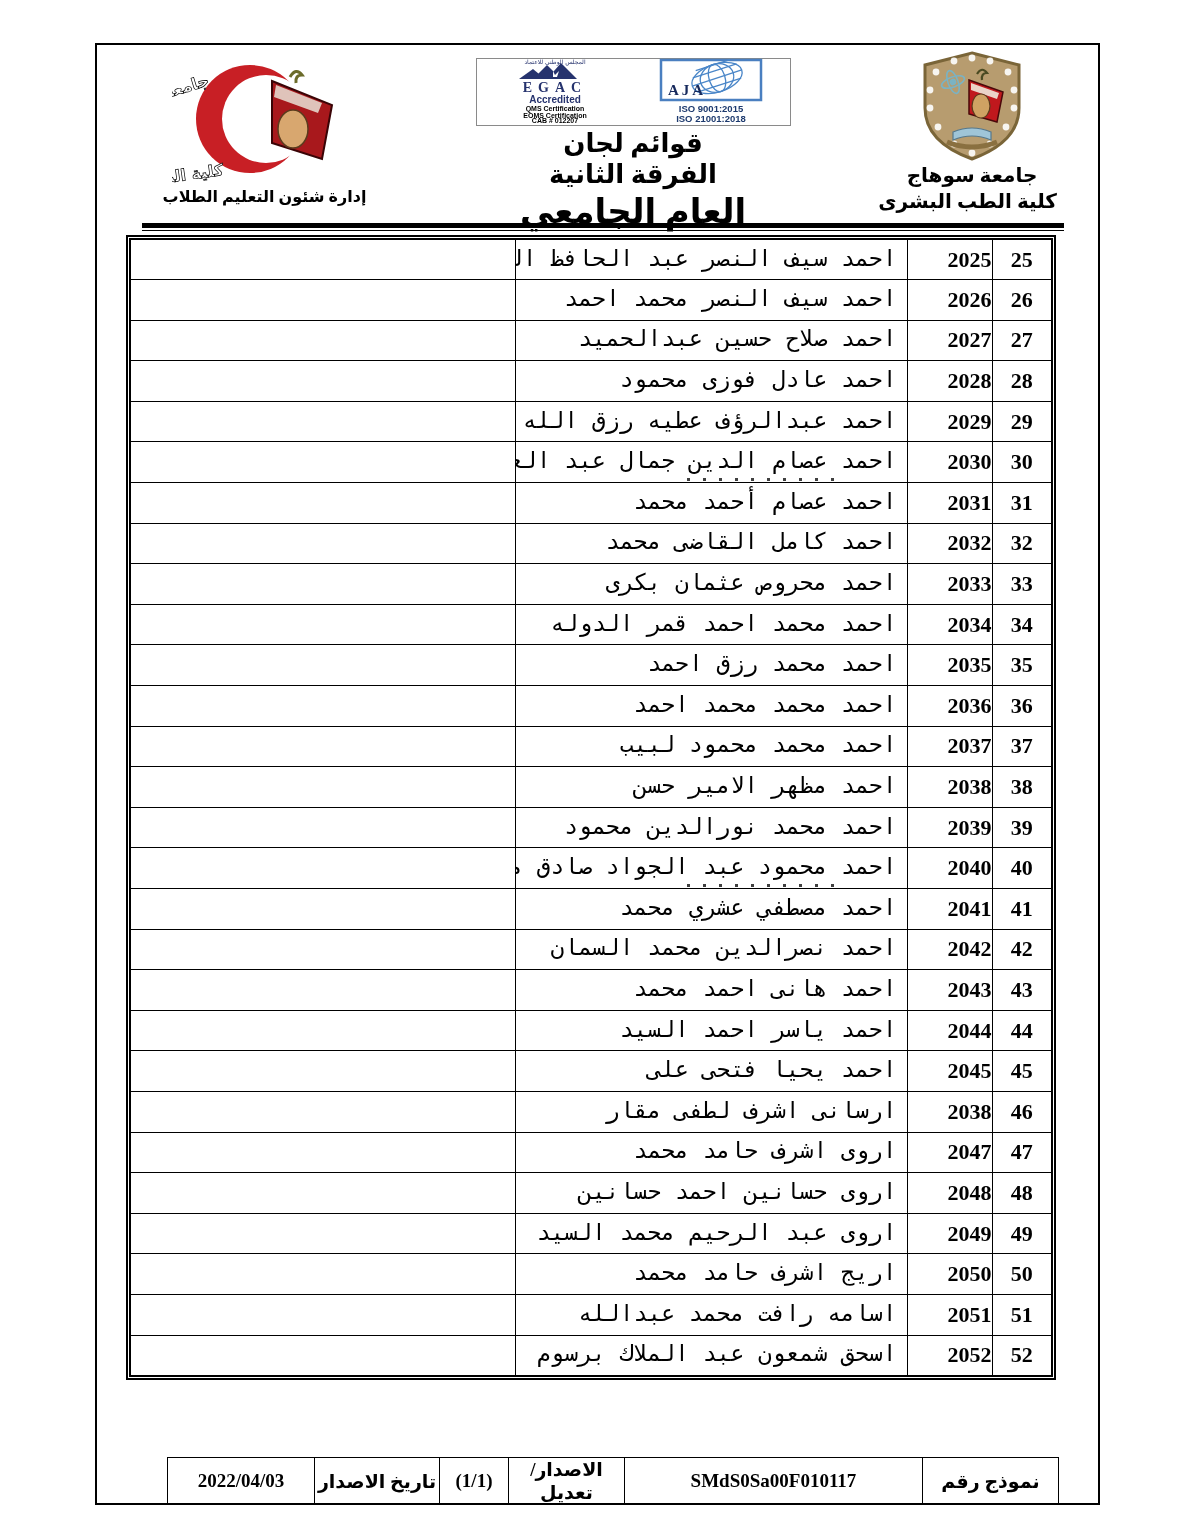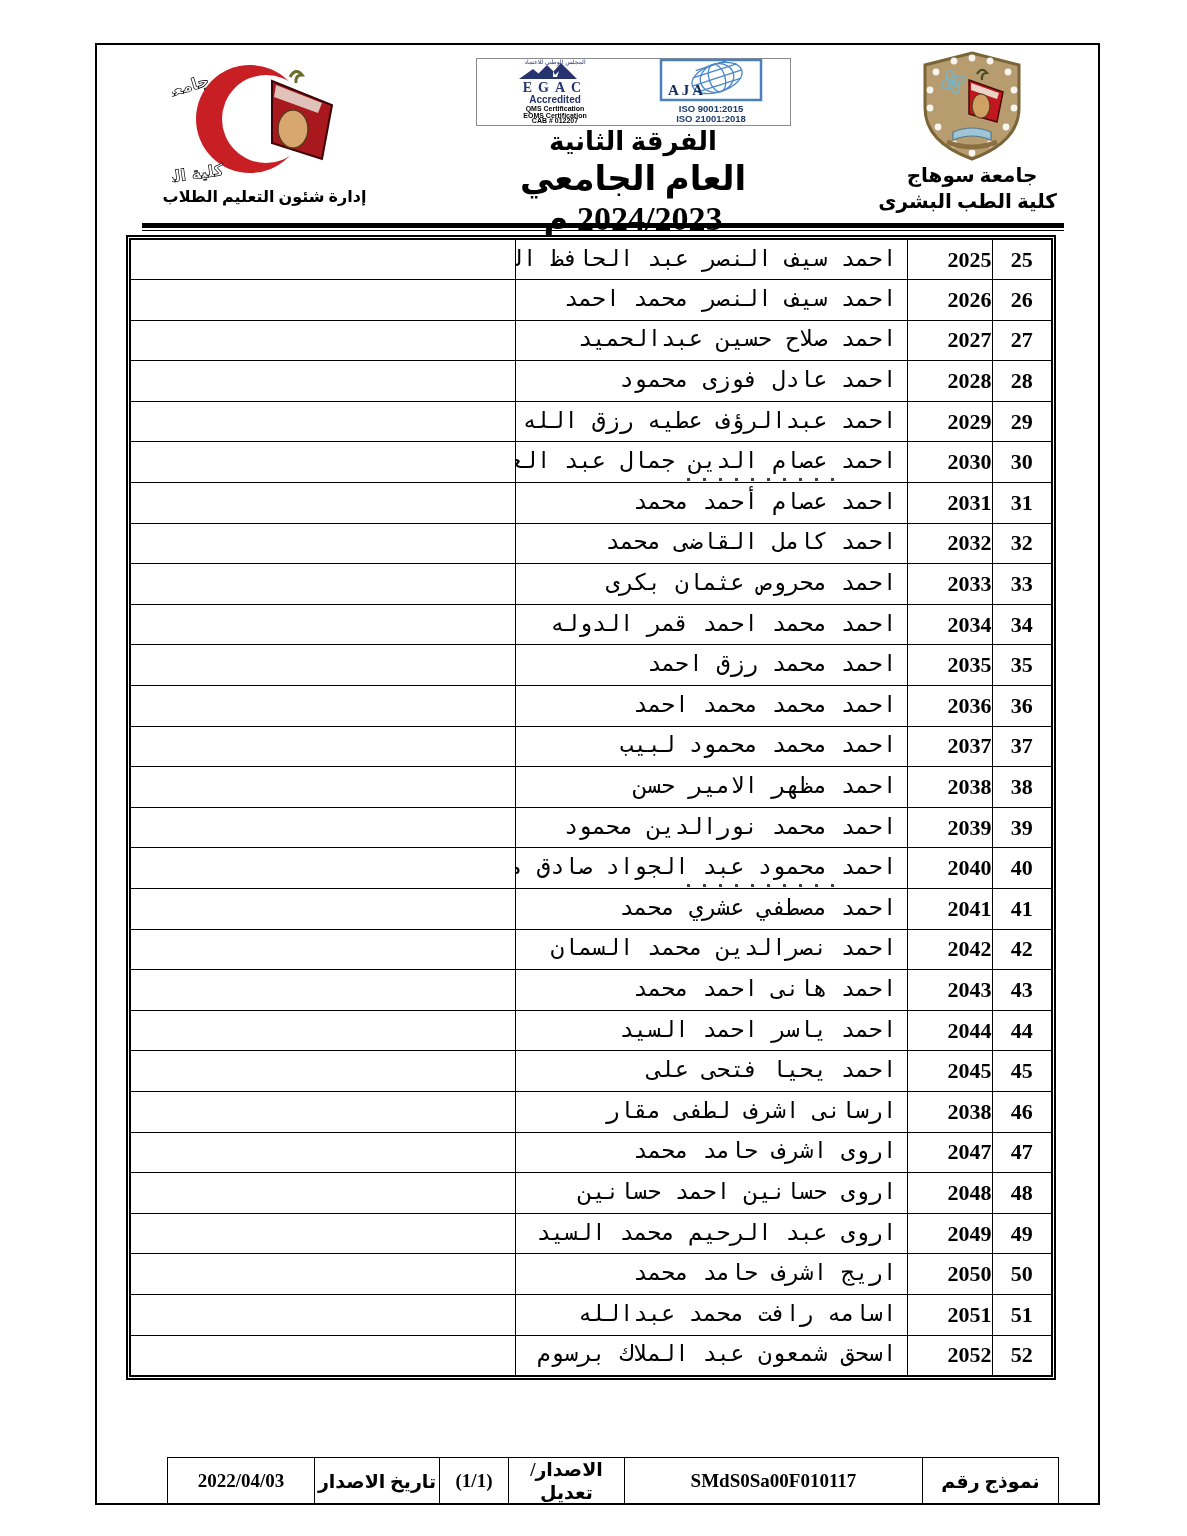--- a/index.html
+++ b/index.html
@@ -112,20 +112,21 @@
             <ellipse cx="78" cy="21" rx="17" ry="14"></ellipse>
             <ellipse cx="78" cy="21" rx="8" ry="14"></ellipse>
             <path d="M52,21 H104 M55,13.5 H101 M55,28.5 H101 M60,7.5 H96"></path>
           </g>
           <text x="48" y="38" text-anchor="middle" font-size="15" font-weight="bold" letter-spacing="3" fill="#16295c" font-family="Liberation Serif, serif">AJA</text>
           <text x="72" y="55" text-anchor="middle" font-size="9.5" font-weight="bold" fill="#1d3a6e" font-family="Liberation Sans, sans-serif">ISO 9001:2015</text>
           <text x="72" y="65" text-anchor="middle" font-size="9.5" font-weight="bold" fill="#1d3a6e" font-family="Liberation Sans, sans-serif">ISO 21001:2018</text>
         </svg>
       </div>
     </div>
+    <div class="title title1">قوائم لجان</div>
     <div class="title title2">الفرقة الثانية</div>
     <div class="title title3">العام الجامعي 2024/2023 م</div>
   </div>
 
   <div class="hdr-right">
     <svg width="122" height="112" viewBox="0 0 122 112">
       <path d="M61,3 L108,15 V58 Q108,92 61,109 Q14,92 14,58 V15 Z" fill="#b79c6f" stroke="#7a6538" stroke-width="3"></path>
       <g fill="#ffffff" opacity="0.9">
         <circle cx="25" cy="22" r="3.4"></circle>
           <circle cx="19" cy="40" r="3.4"></circle>

